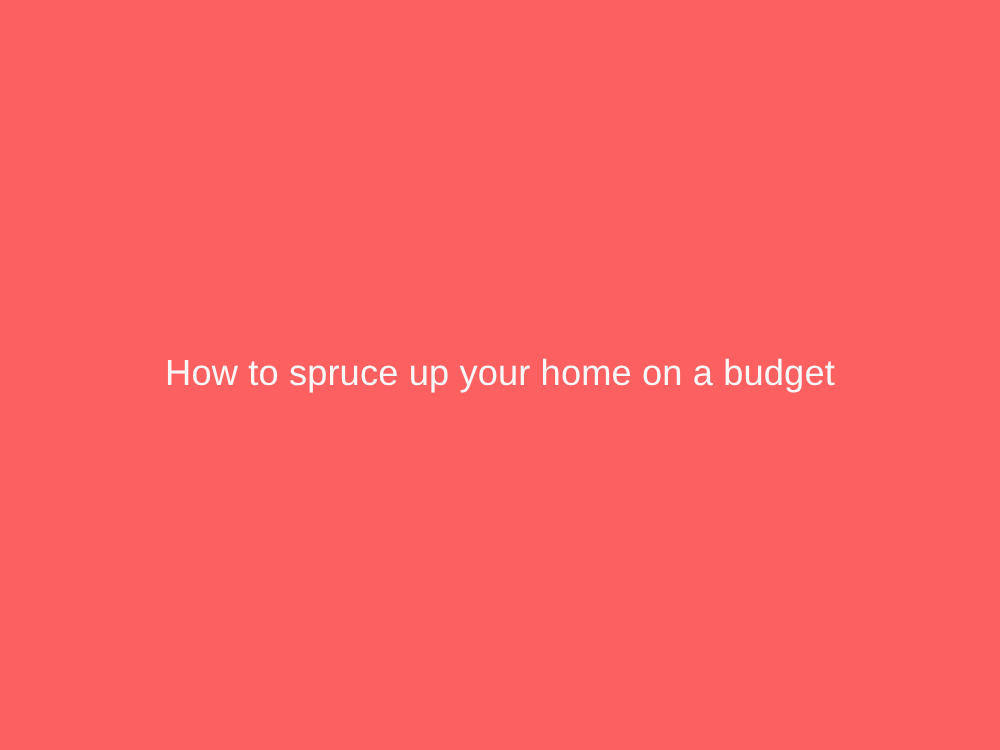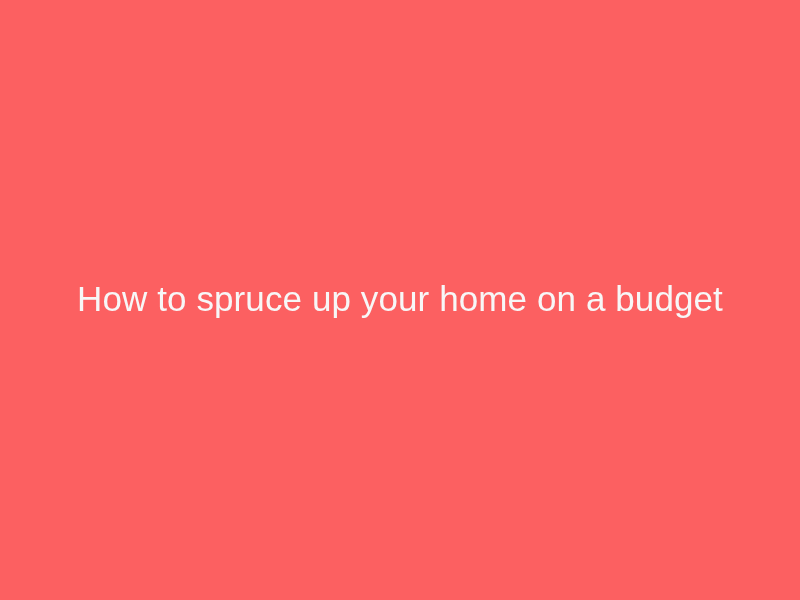--- a/index.html
+++ b/index.html
@@ -24,21 +24,21 @@
     background-color: #fc6061;
     display: flex;
     align-items: center;
     justify-content: center;
     text-align: center;
     padding: 0 40px;
   }
 
   .placeholder-title {
     font-family: "Liberation Sans", sans-serif;
-    font-size: 35px;
+    font-size: 29px;
     font-weight: 400;
     line-height: 1.2;
     color: #f7f7f7;
     letter-spacing: 0.1px;
     white-space: nowrap;
     margin: 0;
     
     transform: translateY(-1px);
   }
 </style>

